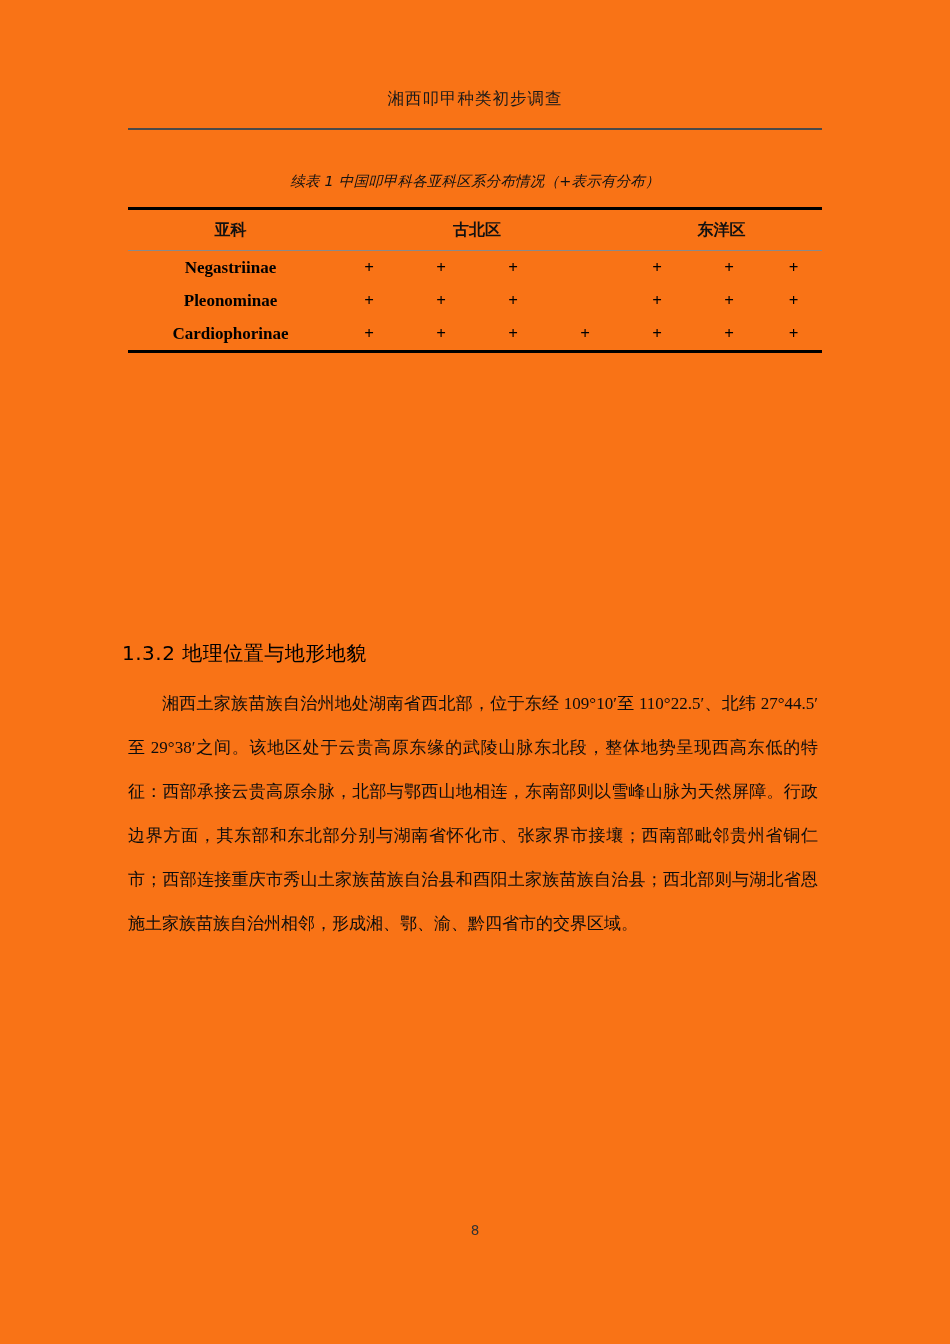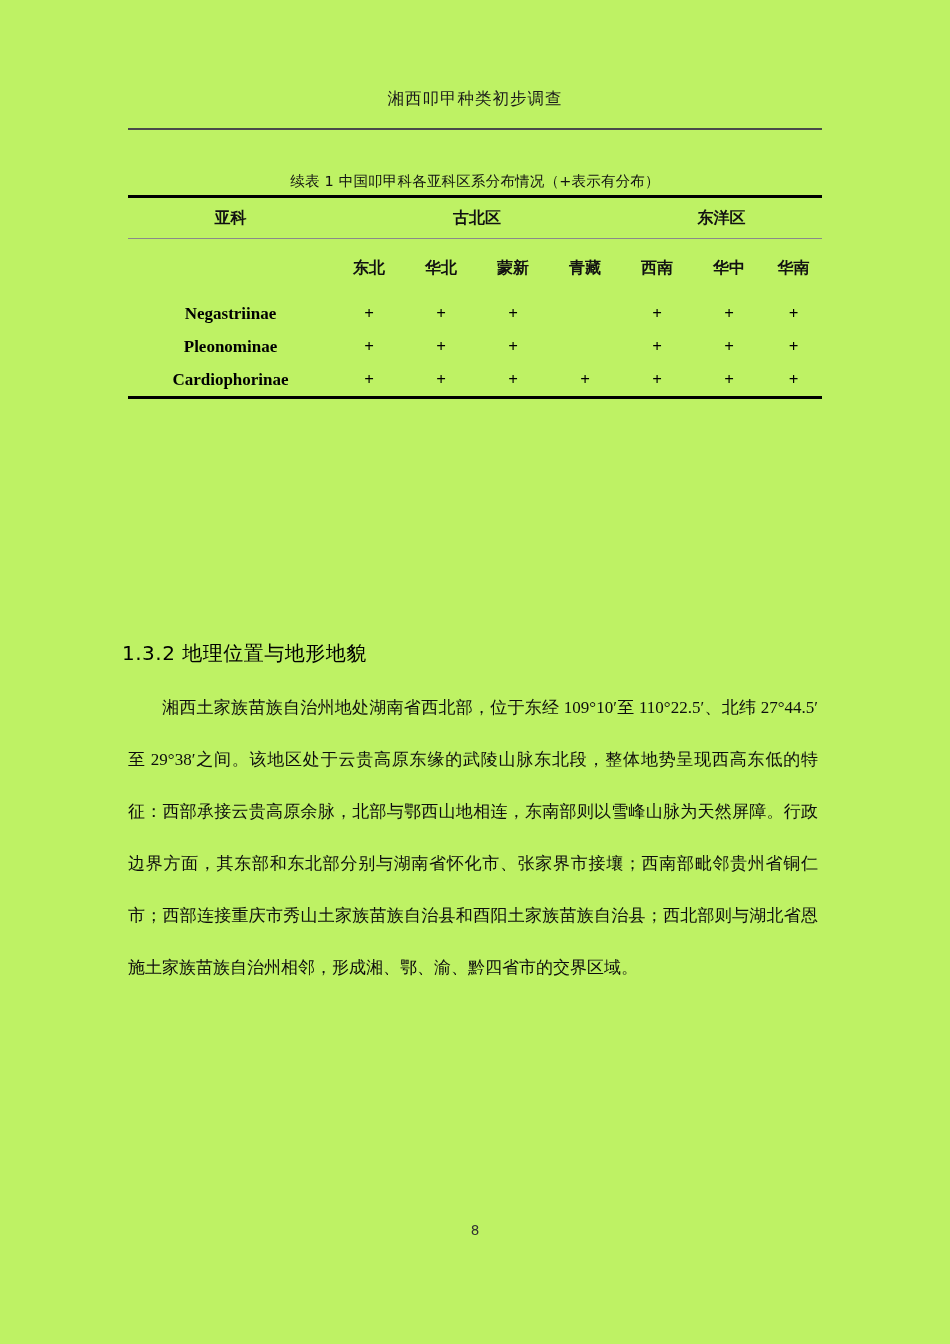--- a/index.html
+++ b/index.html
@@ -6,21 +6,21 @@
   html, body {
     margin: 0;
     padding: 0;
     background: #ffffff;
   }
 
   .page {
     position: relative;
     width: 950px;
     height: 1344px;
-    background: #bef264;
+    background: #f97316;
     overflow: hidden;
     font-family: "Liberation Serif", "DejaVu Serif", serif;
     color: #000000;
     box-sizing: border-box;
   }
 
   
   .running-header {
     position: absolute;
     top: 88px;
@@ -47,22 +47,23 @@
     top: 172px;
     left: 128px;
     width: 694px;
   }
 
   .table-caption {
     text-align: center;
     font-size: 14.5px;
     font-family: "DejaVu Sans", "Liberation Sans", sans-serif;
     color: #121212;
-    margin-bottom: 4px;
+    margin-bottom: 16px;
     letter-spacing: 0.2px;
+    font-style: italic;
   }
 
   table.dist-table {
     width: 694px;
     border-collapse: collapse;
     table-layout: fixed;
     font-size: 15.5px;
   }
 
   table.dist-table .rule-top > th,
@@ -134,21 +135,21 @@
   .body-block {
     position: absolute;
     top: 682px;
     left: 128px;
     width: 694px;
   }
 
   p.para {
     margin: 0 4px 14px 0;
     font-size: 17px;
-    line-height: 52px;
+    line-height: 44px;
     text-align: justify;
     text-indent: 2em;
     text-justify: inter-ideograph;
     color: #0d0d0d;
   }
 
   
   .page-number {
     position: absolute;
     top: 1222px;
@@ -184,30 +185,20 @@
         <col style="width:72px">
         <col style="width:57px">
       </colgroup>
 
       <thead>
         <tr class="group-row rule-top">
           <th class="under">亚科</th>
           <th class="under" colspan="4">古北区</th>
           <th class="under" colspan="3">东洋区</th>
         </tr>
-        <tr class="sub-row">
-          <th></th>
-          <th>东北</th>
-          <th>华北</th>
-          <th>蒙新</th>
-          <th>青藏</th>
-          <th>西南</th>
-          <th>华中</th>
-          <th>华南</th>
-        </tr>
       </thead>
 
       <tbody>
         <tr>
           <td class="subfamily">Negastriinae</td>
           <td class="mark">+</td>
           <td class="mark">+</td>
           <td class="mark">+</td>
           <td class="mark"></td>
           <td class="mark">+</td>

